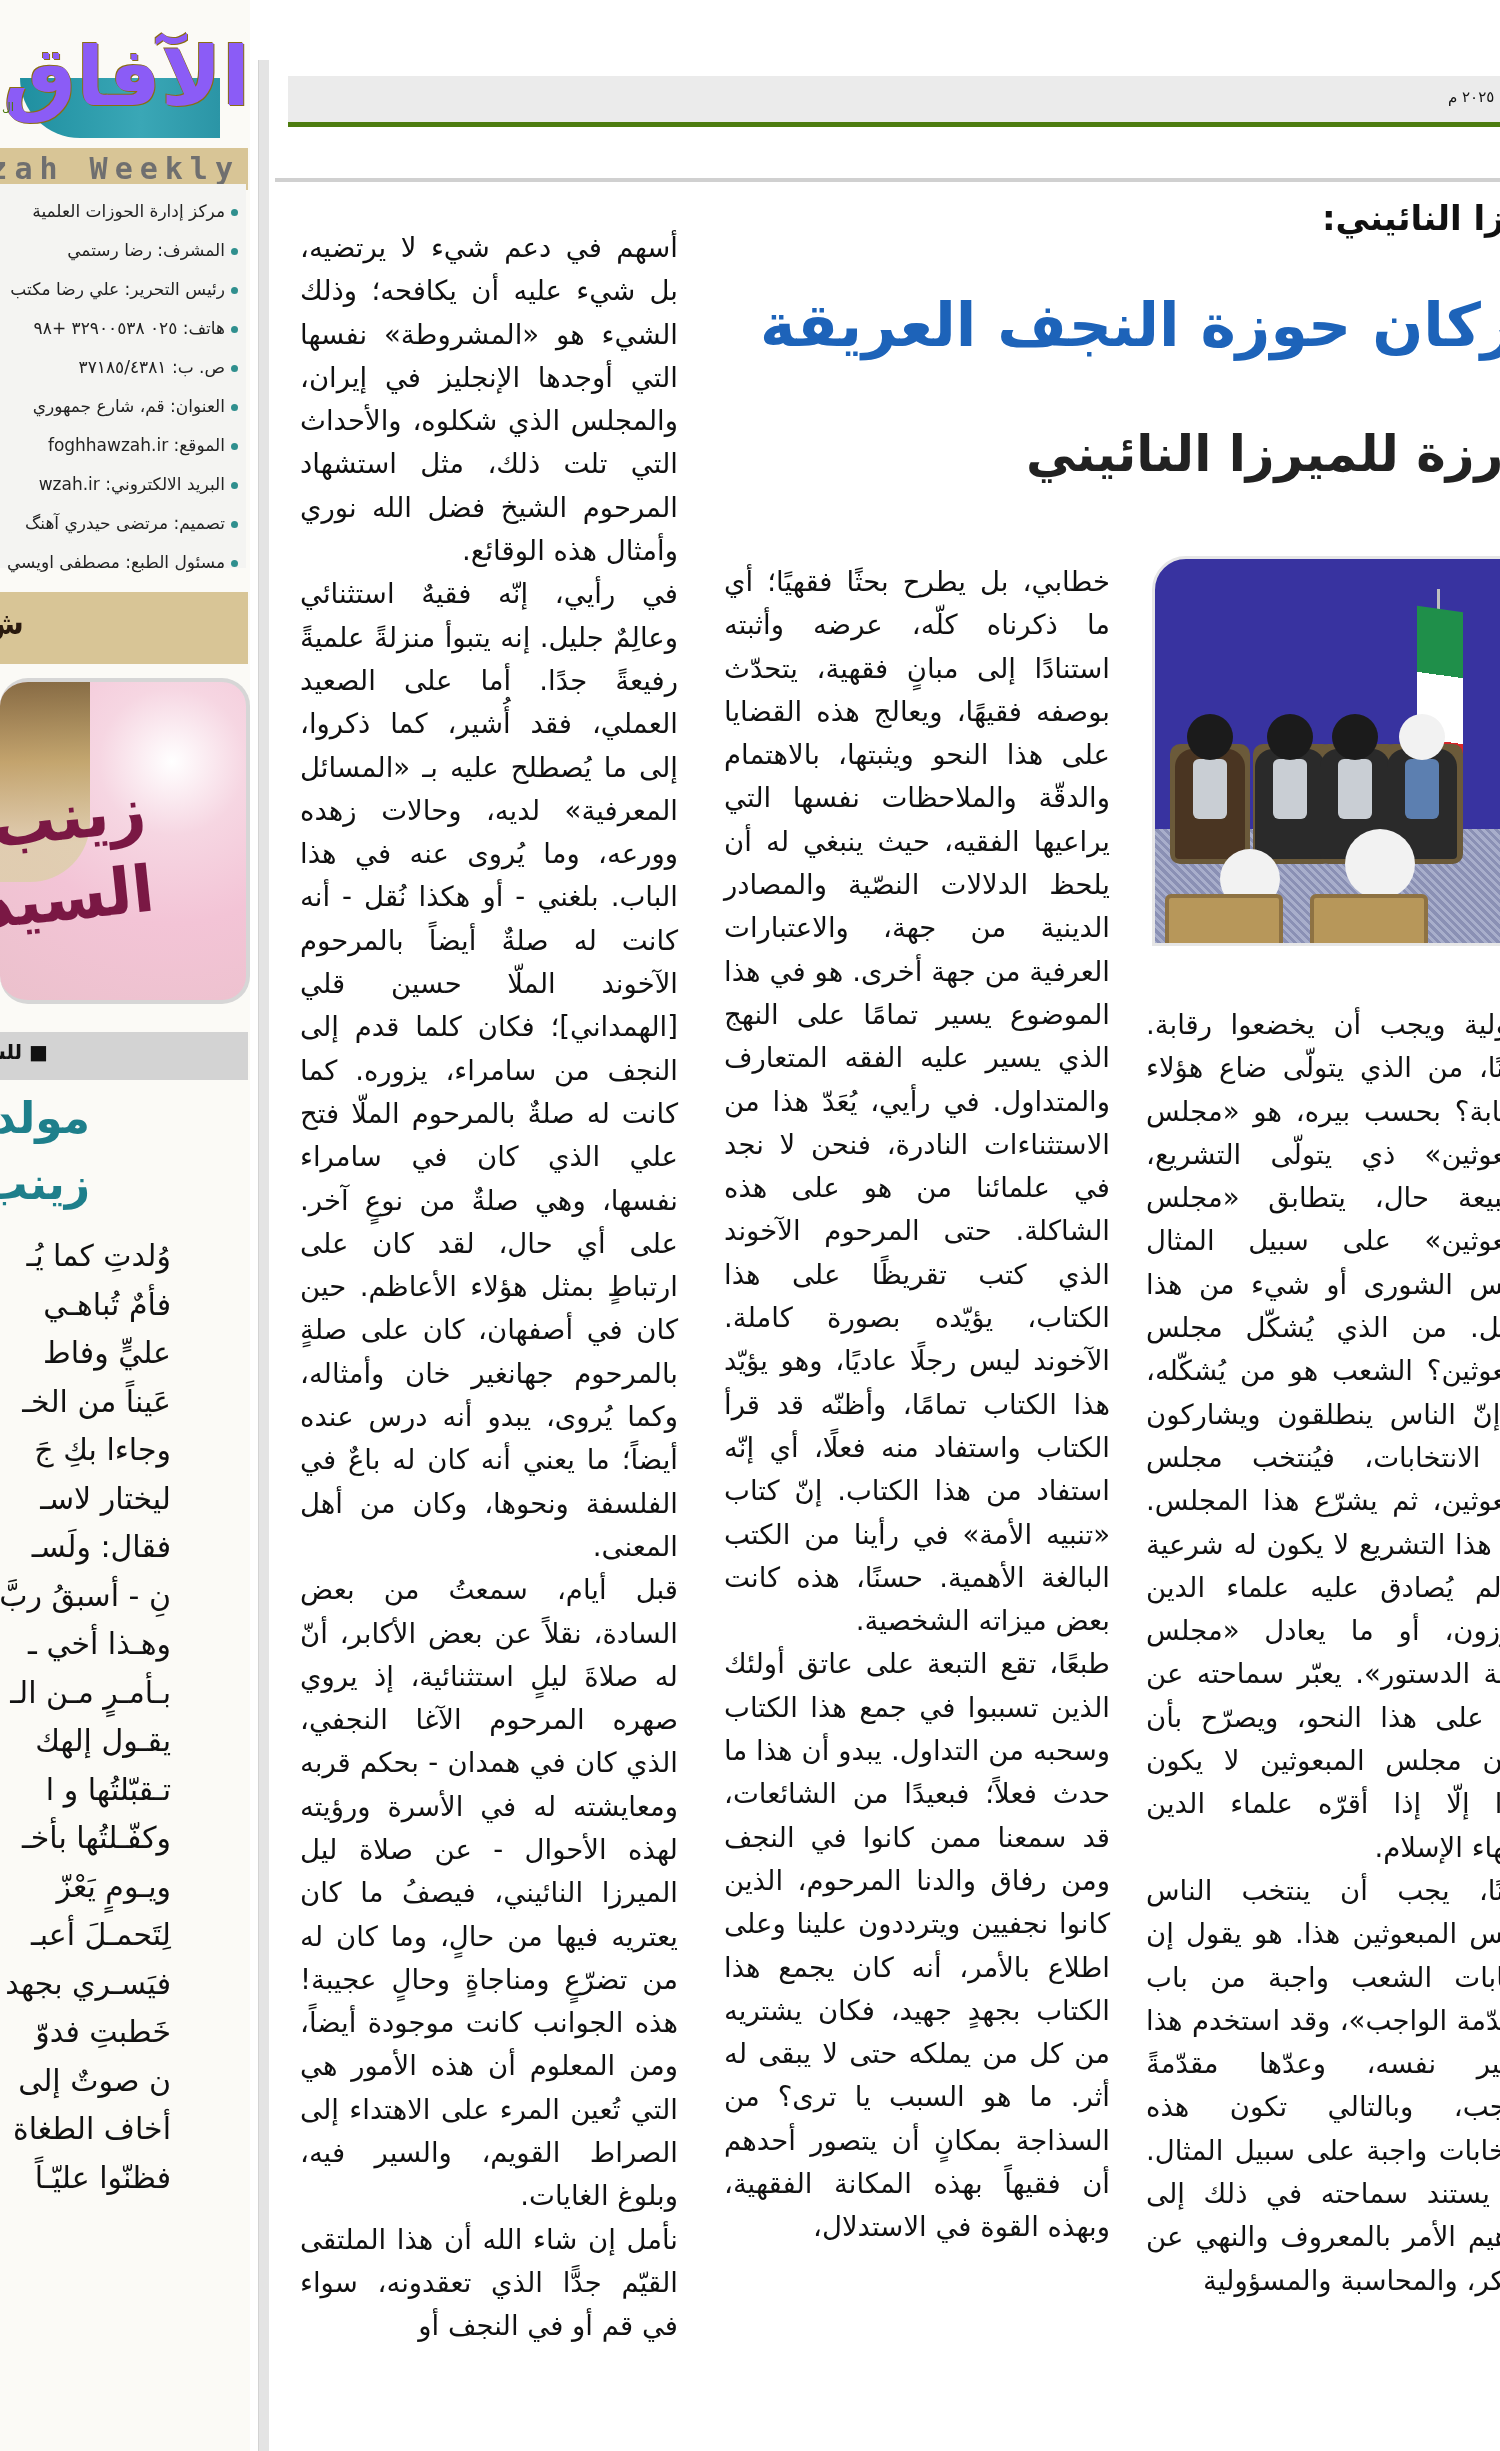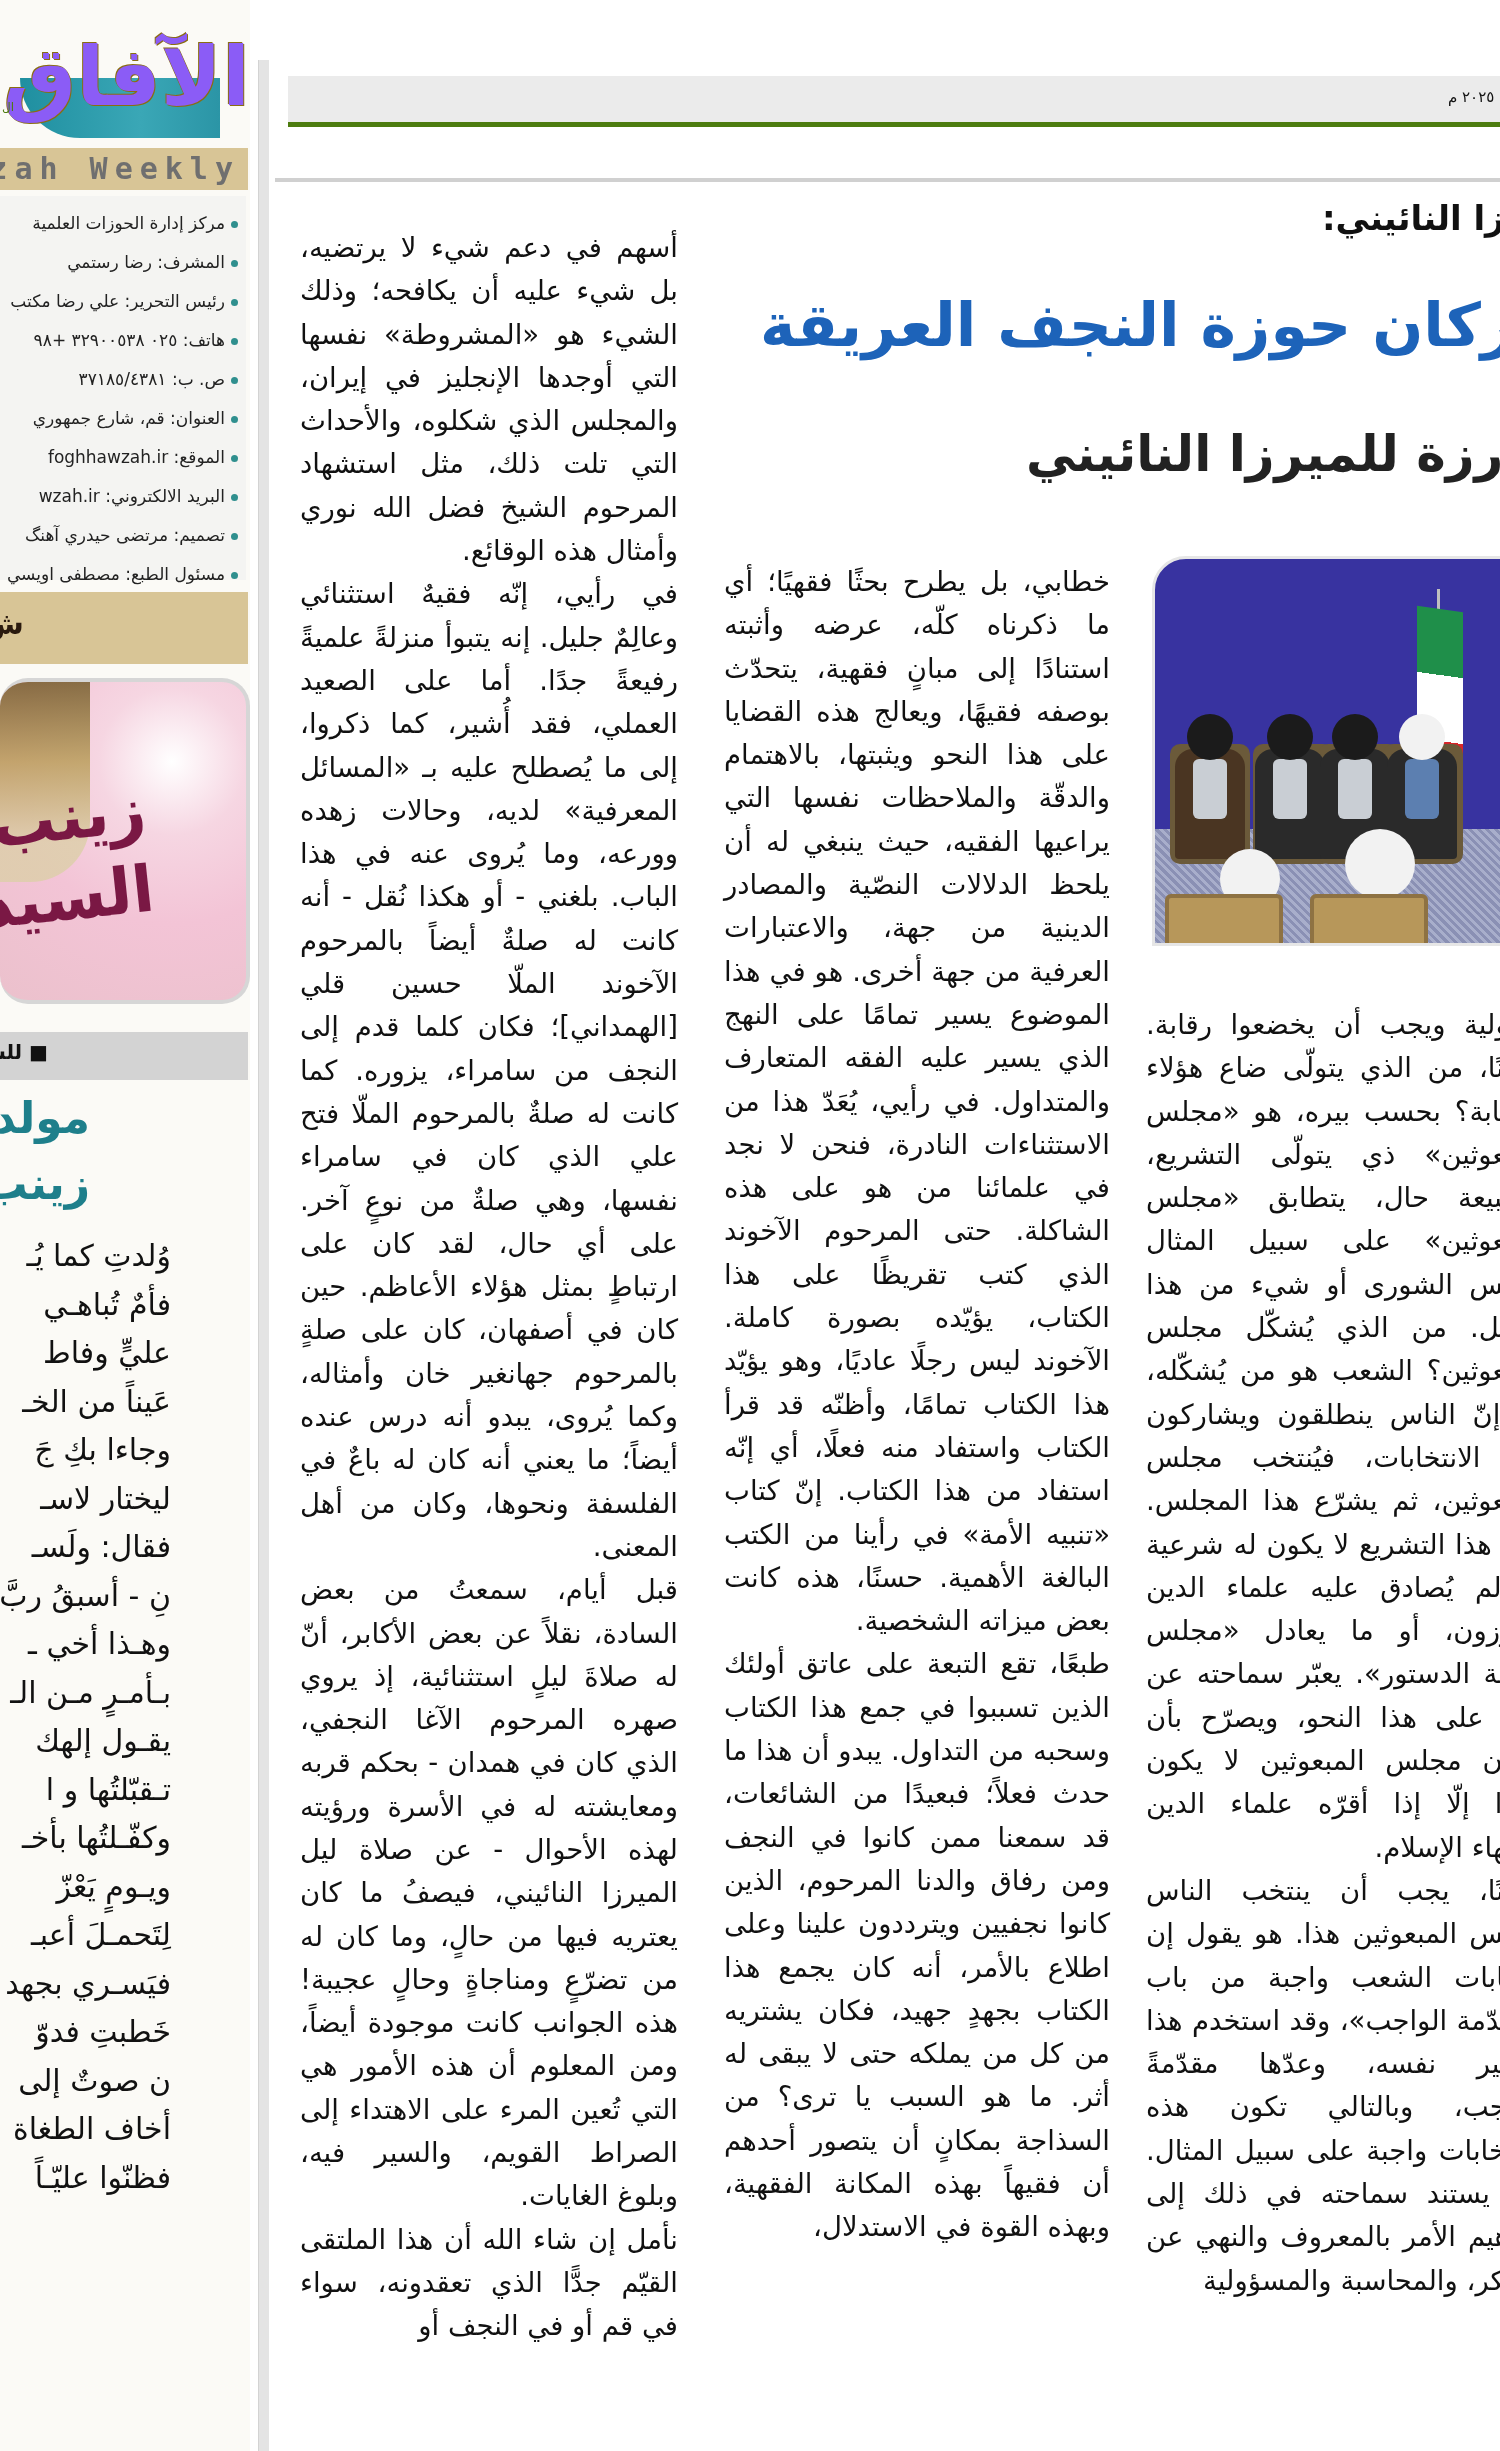--- a/index.html
+++ b/index.html
@@ -9,21 +9,21 @@
   
   .sidebar { left:0; top:0; width:250px; height:2451px; background:#fbfaf6; }
   .side-divider { left:258px; top:60px; width:10px; height:2391px; background:#e4e4e4; border-left:1px solid #d3d3d3; }
   .logo-globe { left:20px; top:78px; width:200px; height:60px; border-radius:0 0 0 60px;
      background:linear-gradient(90deg,#1f8fa0,#3aa7b6 60%,#2b95a6); }
   .logo-text { left:130px; top:22px; width:120px; height:120px; font-size:82px; line-height:110px; color:#8b5cf6;
      text-shadow:1px 1px 0 #8a6d12, -1px -1px 0 #8a6d12; text-align:right; font-weight:bold; direction:rtl; }
   .logo-cut { left:0; top:100px; width:14px; font-size:12px; color:#4d7c0f; direction:rtl; }
   .weekly-band { left:0; top:148px; width:248px; height:42px; background:#d8c596; }
   .weekly-text { right:8px; top:0; font-size:30px; line-height:42px; letter-spacing:7px; font-weight:bold; color:#6f6f6f; white-space:nowrap; font-family:"DejaVu Sans Mono", monospace; }
-  .info-box { left:0; top:196px; width:246px; height:384px; background:#f4f4f2; }
+  .info-box { left:0; top:184px; width:246px; height:384px; background:#f4f4f2; }
   .info-list { list-style:none; margin:0; padding:0; position:absolute; right:8px; top:8px; width:420px; direction:rtl; }
   .info-list li { font-size:17px; line-height:39px; white-space:nowrap; color:#222; text-align:right; }
   .dot { display:inline-block; width:7px; height:7px; border-radius:50%; background:#2f8f8e; margin-left:6px; vertical-align:middle; }
   .section-bar { left:0; top:592px; width:248px; height:72px; background:#d8c596; }
   .section-bar span { position:absolute; right:224px; top:14px; font-size:30px; font-weight:bold; color:#2a1a0e; }
   .promo { left:0; top:678px; width:246px; height:318px; border-radius:28px; border:4px solid #d6d6d6; border-left:none;
      background:radial-gradient(circle at 70% 25%, #ffffff 0, #f6d6e2 25%, #f3c4d6 55%, #ebc1cc 100%); overflow:hidden; }
   .promo-dome { left:-40px; top:0; width:130px; height:200px; border-radius:0 0 60px 0;
      background:linear-gradient(180deg,#6d5520,#b79b53 40%,#dccfa8 80%); opacity:.8; }
   .promo-cal { left:-10px; top:95px; width:160px; font-size:64px; line-height:80px; color:#7a1844; font-weight:bold; direction:rtl; text-align:right; transform:rotate(-6deg); }

